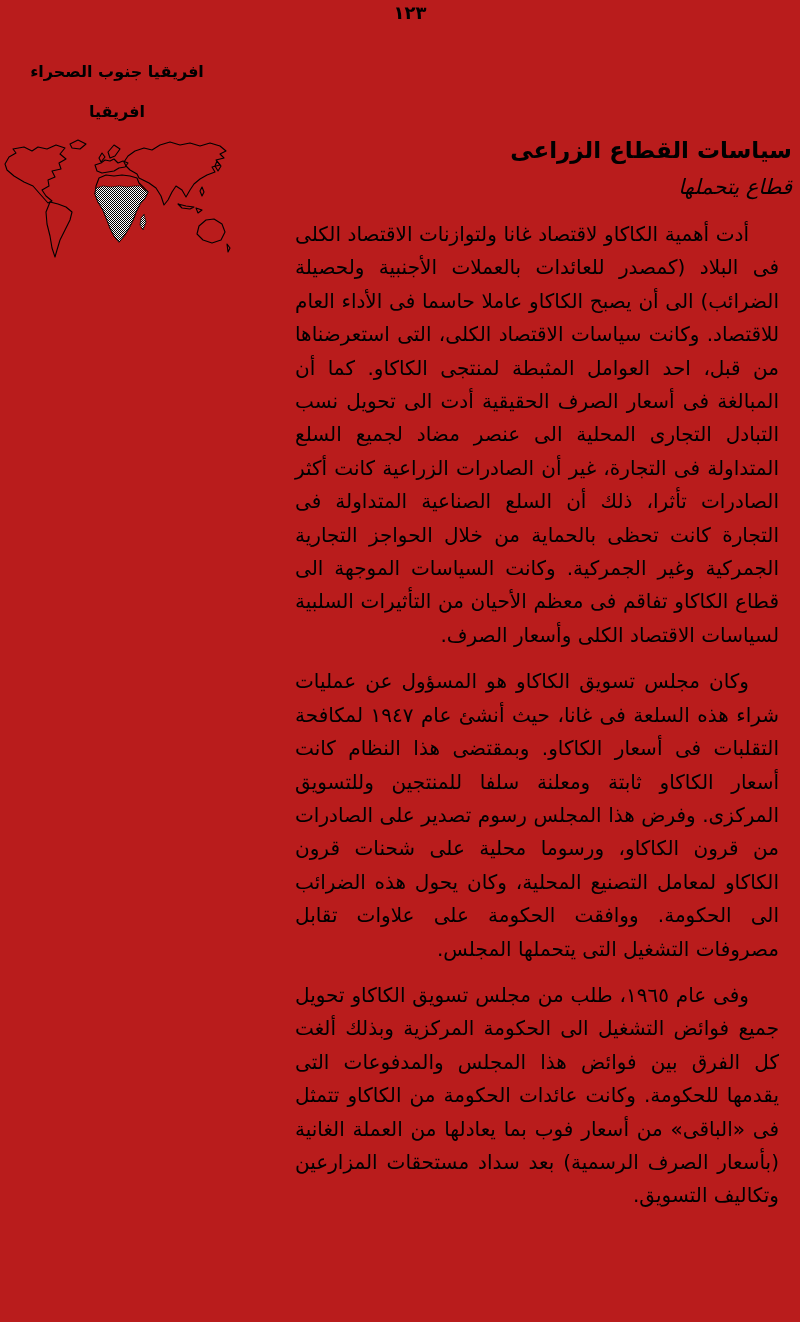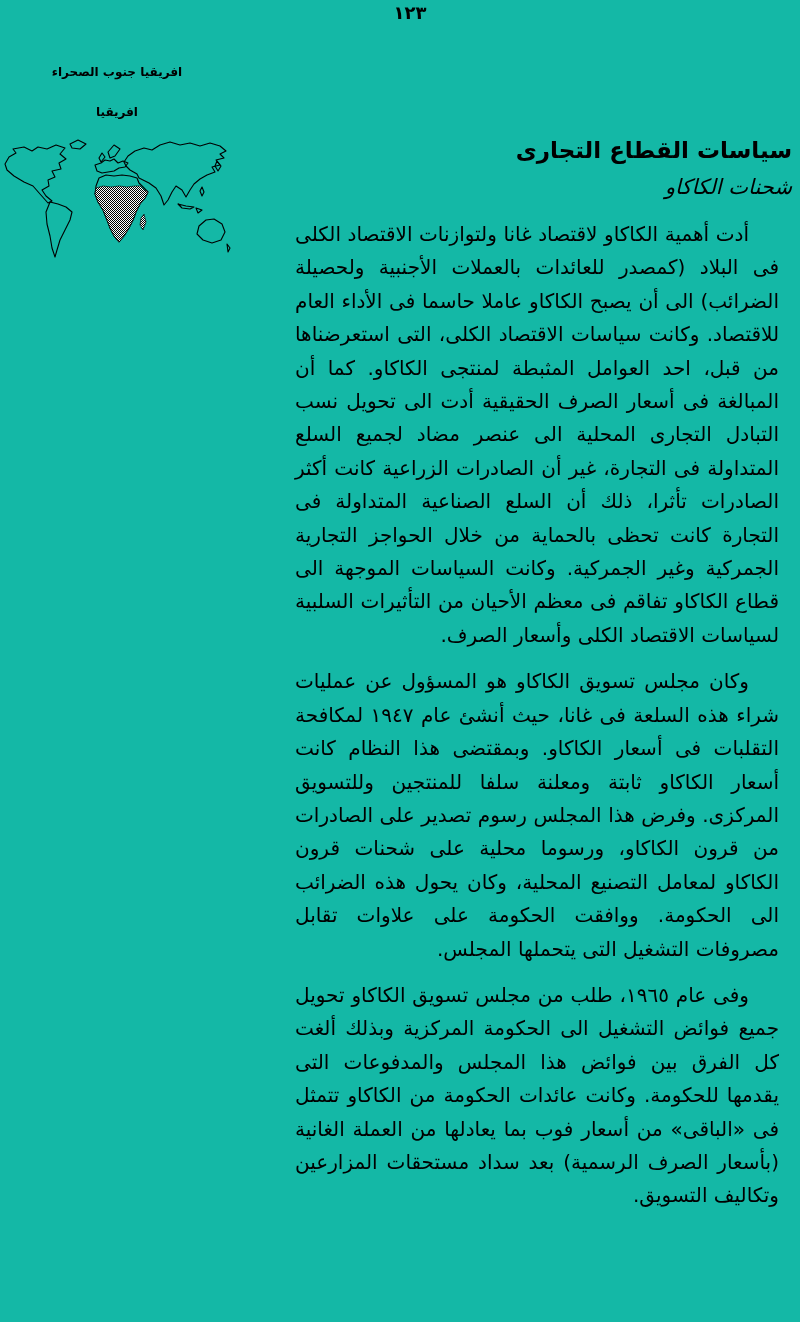--- a/index.html
+++ b/index.html
@@ -4,21 +4,21 @@
 <style>
   html, body {
     margin: 0;
     padding: 0;
     background: #ffffff;
   }
   .page {
     position: relative;
     width: 800px;
     height: 1322px;
-    background: #14b8a6;
+    background: #b91c1c;
     color: #000000;
     font-family: "DejaVu Sans", sans-serif;
     overflow: hidden;
     direction: rtl;
   }
   .page-number {
     position: absolute;
     top: 2px;
     left: 0;
     width: 820px;
@@ -29,21 +29,21 @@
   }
   .map-sidebar {
     position: absolute;
     top: 52px;
     left: 0;
     width: 234px;
     text-align: center;
     direction: rtl;
   }
   .map-caption {
-    font-size: 12px;
+    font-size: 16px;
     font-weight: bold;
     line-height: 40px;
   }
   .world-map {
     display: block;
     margin: 4px auto 0 auto;
   }
   .text-column {
     position: absolute;
     top: 132px;
@@ -126,22 +126,22 @@
         <path d="M225,108 L228,112 L226,116 Z"></path>
       </g>
 
       <path fill="url(#hatch)" stroke="#000000" stroke-width="0.6" d="M94,52 L101,50 L109,51 L117,50 L125,51 L133,50 L138,50 L141,53 L146,56 L143,62 L138,68 L134,76 L131,84 L127,92 L122,100 L117,106 L112,100 L108,92 L105,84 L101,74 L96,66 L93,58 Z"></path>
 
       <path fill="url(#hatch)" stroke="#000000" stroke-width="0.6" d="M139,82 L142,78 L144,86 L141,94 L138,89 Z"></path>
     </svg>
   </aside>
 
   <main class="text-column">
-    <h1 class="section-heading">سياسات القطاع التجارى</h1>
-    <h2 class="subsection-heading">شحنات الكاكاو</h2>
+    <h1 class="section-heading">سياسات القطاع الزراعى</h1>
+    <h2 class="subsection-heading">قطاع يتحملها</h2>
 
     <div class="body-text">
       <p>أدت أهمية الكاكاو لاقتصاد غانا ولتوازنات الاقتصاد الكلى فى البلاد (كمصدر للعائدات بالعملات الأجنبية ولحصيلة الضرائب) الى أن يصبح الكاكاو عاملا حاسما فى الأداء العام للاقتصاد. وكانت سياسات الاقتصاد الكلى، التى استعرضناها من قبل، احد العوامل المثبطة لمنتجى الكاكاو. كما أن المبالغة فى أسعار الصرف الحقيقية أدت الى تحويل نسب التبادل التجارى المحلية الى عنصر مضاد لجميع السلع المتداولة فى التجارة، غير أن الصادرات الزراعية كانت أكثر الصادرات تأثرا، ذلك أن السلع الصناعية المتداولة فى التجارة كانت تحظى بالحماية من خلال الحواجز التجارية الجمركية وغير الجمركية. وكانت السياسات الموجهة الى قطاع الكاكاو تفاقم فى معظم الأحيان من التأثيرات السلبية لسياسات الاقتصاد الكلى وأسعار الصرف.</p>
       <p>وكان مجلس تسويق الكاكاو هو المسؤول عن عمليات شراء هذه السلعة فى غانا، حيث أنشئ عام ١٩٤٧ لمكافحة التقلبات فى أسعار الكاكاو. وبمقتضى هذا النظام كانت أسعار الكاكاو ثابتة ومعلنة سلفا للمنتجين وللتسويق المركزى. وفرض هذا المجلس رسوم تصدير على الصادرات من قرون الكاكاو، ورسوما محلية على شحنات قرون الكاكاو لمعامل التصنيع المحلية، وكان يحول هذه الضرائب الى الحكومة. ووافقت الحكومة على علاوات تقابل مصروفات التشغيل التى يتحملها المجلس.</p>
       <p>وفى عام ١٩٦٥، طلب من مجلس تسويق الكاكاو تحويل جميع فوائض التشغيل الى الحكومة المركزية وبذلك ألغت كل الفرق بين فوائض هذا المجلس والمدفوعات التى يقدمها للحكومة. وكانت عائدات الحكومة من الكاكاو تتمثل فى «الباقى» من أسعار فوب بما يعادلها من العملة الغانية (بأسعار الصرف الرسمية) بعد سداد مستحقات المزارعين وتكاليف التسويق.</p>
     </div>
   </main>
 
 </div>
 

